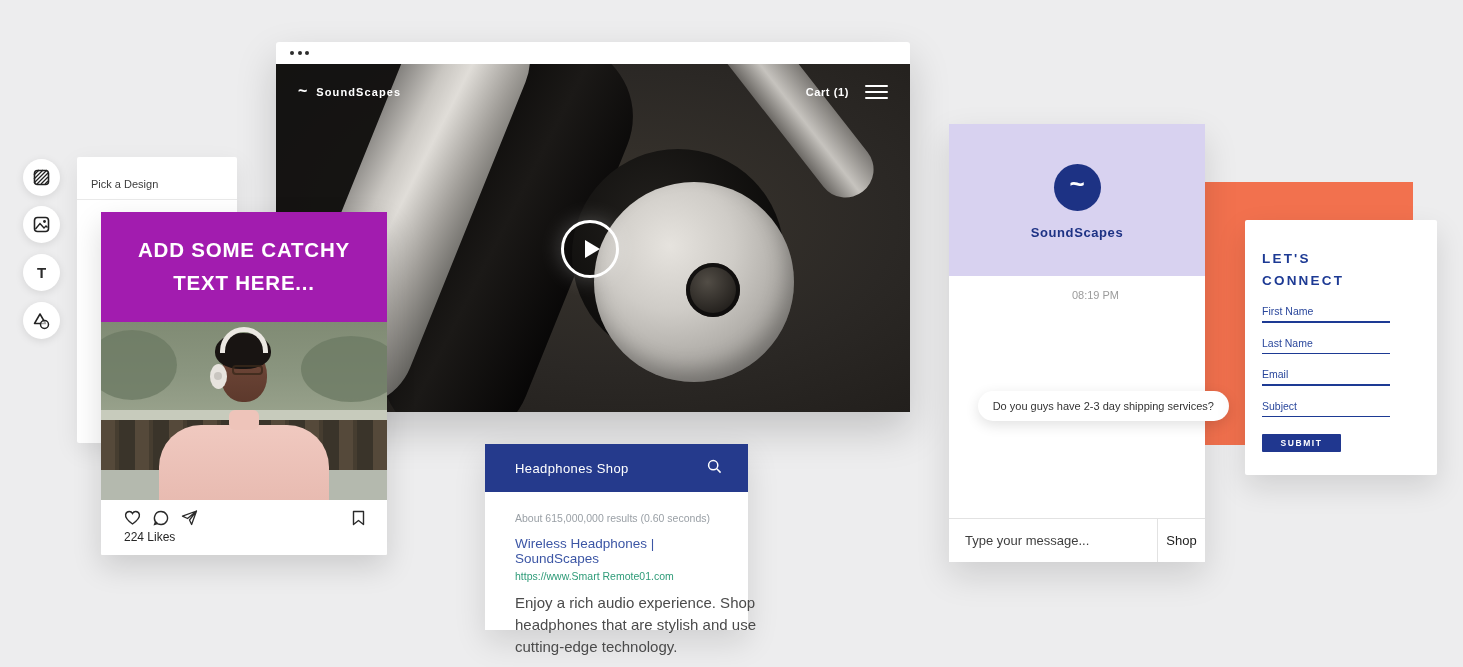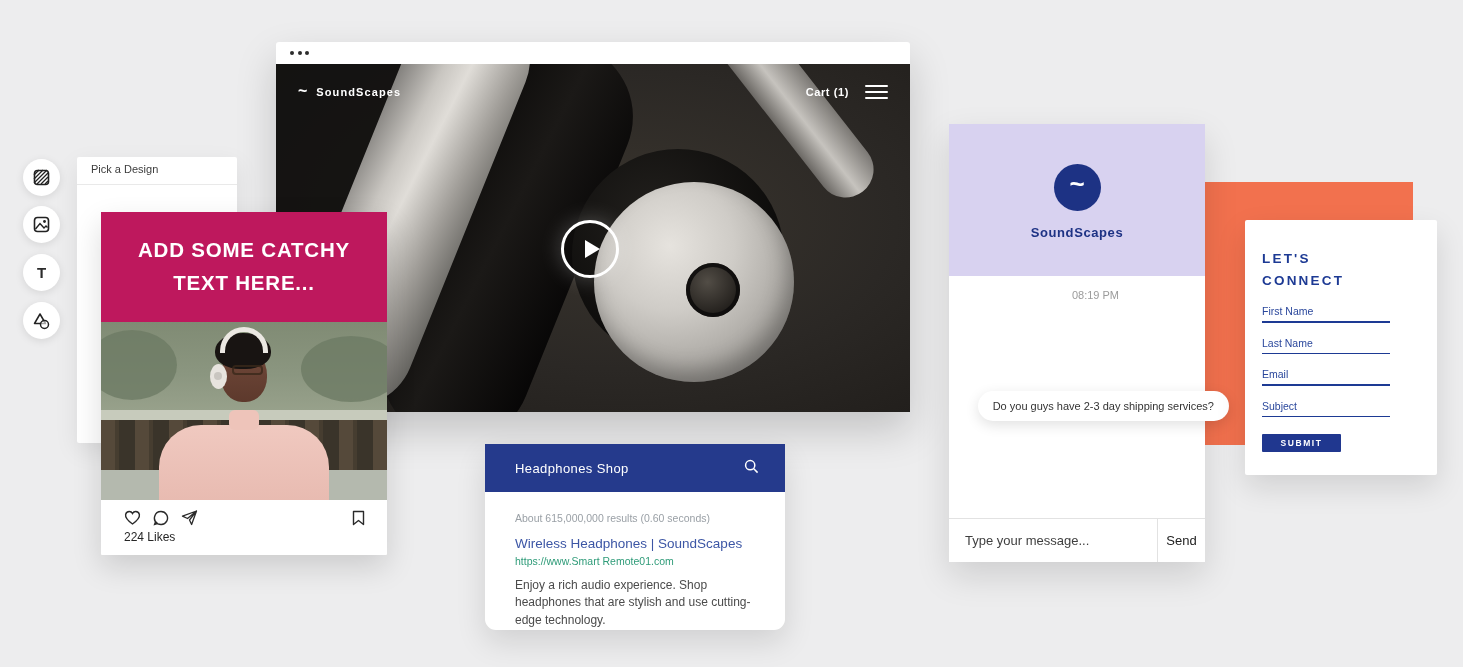--- a/index.html
+++ b/index.html
@@ -22,31 +22,31 @@
   }
   .tool-circle svg { display:block; }
   .tool-t { font-size:15px; font-weight:bold; color:#2b2b2b; }
 
   
   .pick-panel {
     position:absolute; left:77px; top:157px; width:160px; height:286px;
     background:#fff; box-shadow:0 8px 24px rgba(0,0,0,.08); z-index:1;
     border-radius:2px;
   }
-  .pick-title { padding:6px 14px 9px; font-size:11px; color:#3c3c3c; }
+  .pick-title { padding:21px 14px 9px; font-size:11px; color:#3c3c3c; }
   .pick-divider { height:1px; background:#e9e9e9; }
 
   
   .social-card {
     position:absolute; left:101px; top:212px; width:286px; height:343px;
     background:#fff; box-shadow:0 12px 30px rgba(0,0,0,.14); z-index:3;
     border-radius:1px;
   }
   .social-header {
-    height:110px; background:#be185d; color:#fff;
+    height:110px; background:#a21caf; color:#fff;
     display:flex; align-items:center; justify-content:center; text-align:center;
     font-size:20.5px; font-weight:bold; letter-spacing:.8px; line-height:1.6;
     padding:0 28px;
   }
   .photo { position:relative; height:178px; overflow:hidden; background:#87927c; }
   .ph-trees { position:absolute; left:0; top:0; right:0; height:96px;
     background:linear-gradient(180deg,#808b74 0%,#8b9680 55%,#9aa38d 100%); }
   .ph-bush { position:absolute; background:#6d7a64; border-radius:50%; opacity:.8; }
   .ph-rail { position:absolute; left:0; top:88px; right:0; height:10px; background:#c7cbbc; }
   .ph-fence { position:absolute; left:0; top:98px; right:0; height:52px;
@@ -117,31 +117,31 @@
   .hamburger { width:23px; cursor:pointer; }
   .hamburger div { height:2.5px; background:#fff; border-radius:1px; margin:3.5px 0; }
   .play-btn { position:absolute; left:285px; top:156px; width:58px; height:58px;
     border:3px solid #fff; border-radius:50%; z-index:5; cursor:pointer;
     display:flex; align-items:center; justify-content:center;
     box-shadow:0 0 22px rgba(255,255,255,.25); }
   .play-tri { width:0; height:0; border-left:15px solid #fff;
     border-top:9px solid transparent; border-bottom:9px solid transparent; margin-left:5px; }
 
   
-  .search-card { position:absolute; left:485px; top:444px; width:300px; height:186px;
-    background:#fff; box-shadow:0 12px 30px rgba(0,0,0,.12); z-index:2; border-radius:11px; }
+  .search-card { position:absolute; left:485px; top:444px; width:263px; height:186px;
+    background:#fff; box-shadow:0 12px 30px rgba(0,0,0,.12); z-index:2; border-radius:0; }
   .sc-header { height:48px; background:#253a8c; color:#fff;
     display:flex; align-items:center; padding:0 26px 0 30px;
     font-size:13px; letter-spacing:.4px; }
   .sc-header .sc-spacer { flex:1; }
   .sc-body { padding:20px 30px 0; }
   .sc-stats { font-size:10.5px; color:#9aa0a6; }
   .sc-title { margin-top:12px; font-size:13.5px; color:#3c56a5; cursor:pointer; }
   .sc-url { margin-top:4px; font-size:10.5px; color:#2e9b78; cursor:pointer; }
-  .sc-desc { margin-top:10px; font-size:12px; line-height:1.45; color:#4b4b4b; width:242px; }
+  .sc-desc { margin-top:10px; font-size:15px; line-height:1.45; color:#4b4b4b; width:242px; }
 
   
   .orange-rect { position:absolute; left:1205px; top:182px; width:208px; height:263px;
     background:#f2714e; z-index:1; }
 
   
   .chat-card { position:absolute; left:949px; top:124px; width:256px; height:438px;
     background:#fff; box-shadow:0 14px 34px rgba(0,0,0,.13); z-index:2; border-radius:2px; }
   .chat-header { height:152px; background:#d8d2f0;
     display:flex; flex-direction:column; align-items:center; }
@@ -323,21 +323,21 @@
   <div class="chat-header">
     <div class="chat-logo">
       <span>~</span>
     </div>
     <div class="chat-brand">SoundScapes</div>
   </div>
   <div class="chat-time">08:19 PM</div>
   <div class="bubble bubble-2">Do you guys have 2-3 day shipping services?</div>
   <div class="chat-input-row">
     <input class="chat-input" type="text" placeholder="Type your message..." style="">
-    <div class="chat-send">Send</div>
+    <div class="chat-send">Shop</div>
   </div>
 </div>
 
 <div class="form-card">
   <div class="form-inner">
     <div class="form-heading">
       <div>LET'S</div>
       <div>CONNECT</div>
     </div>
     <div class="form-field">

